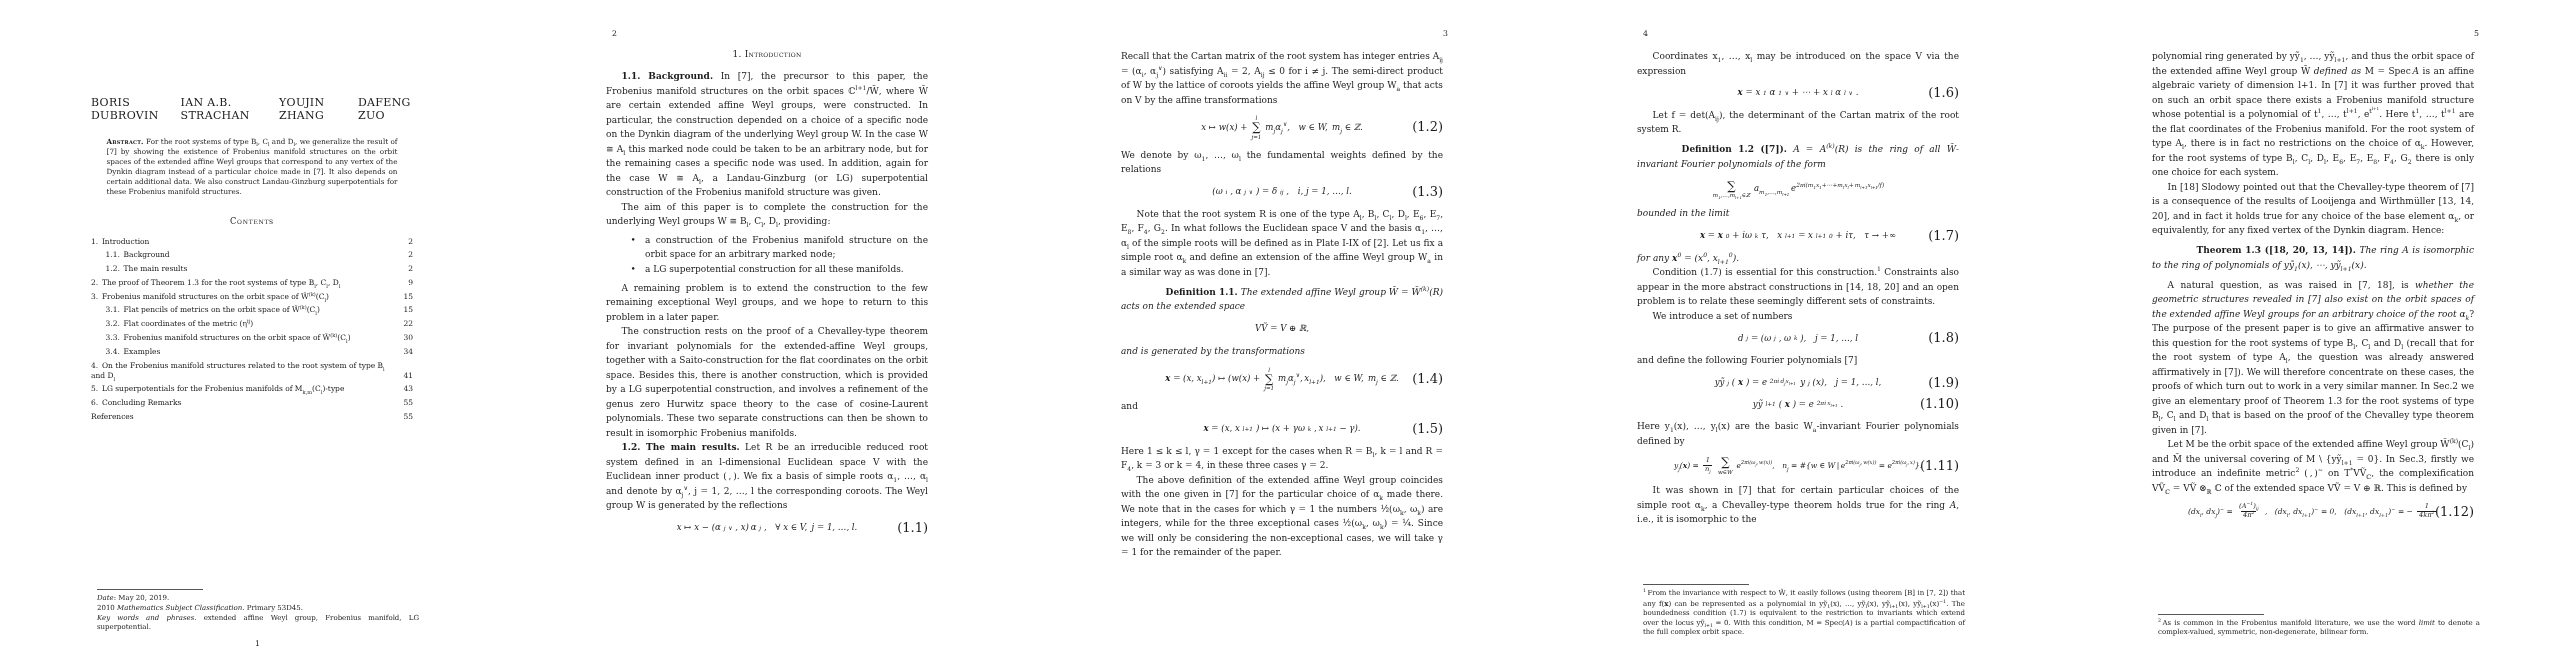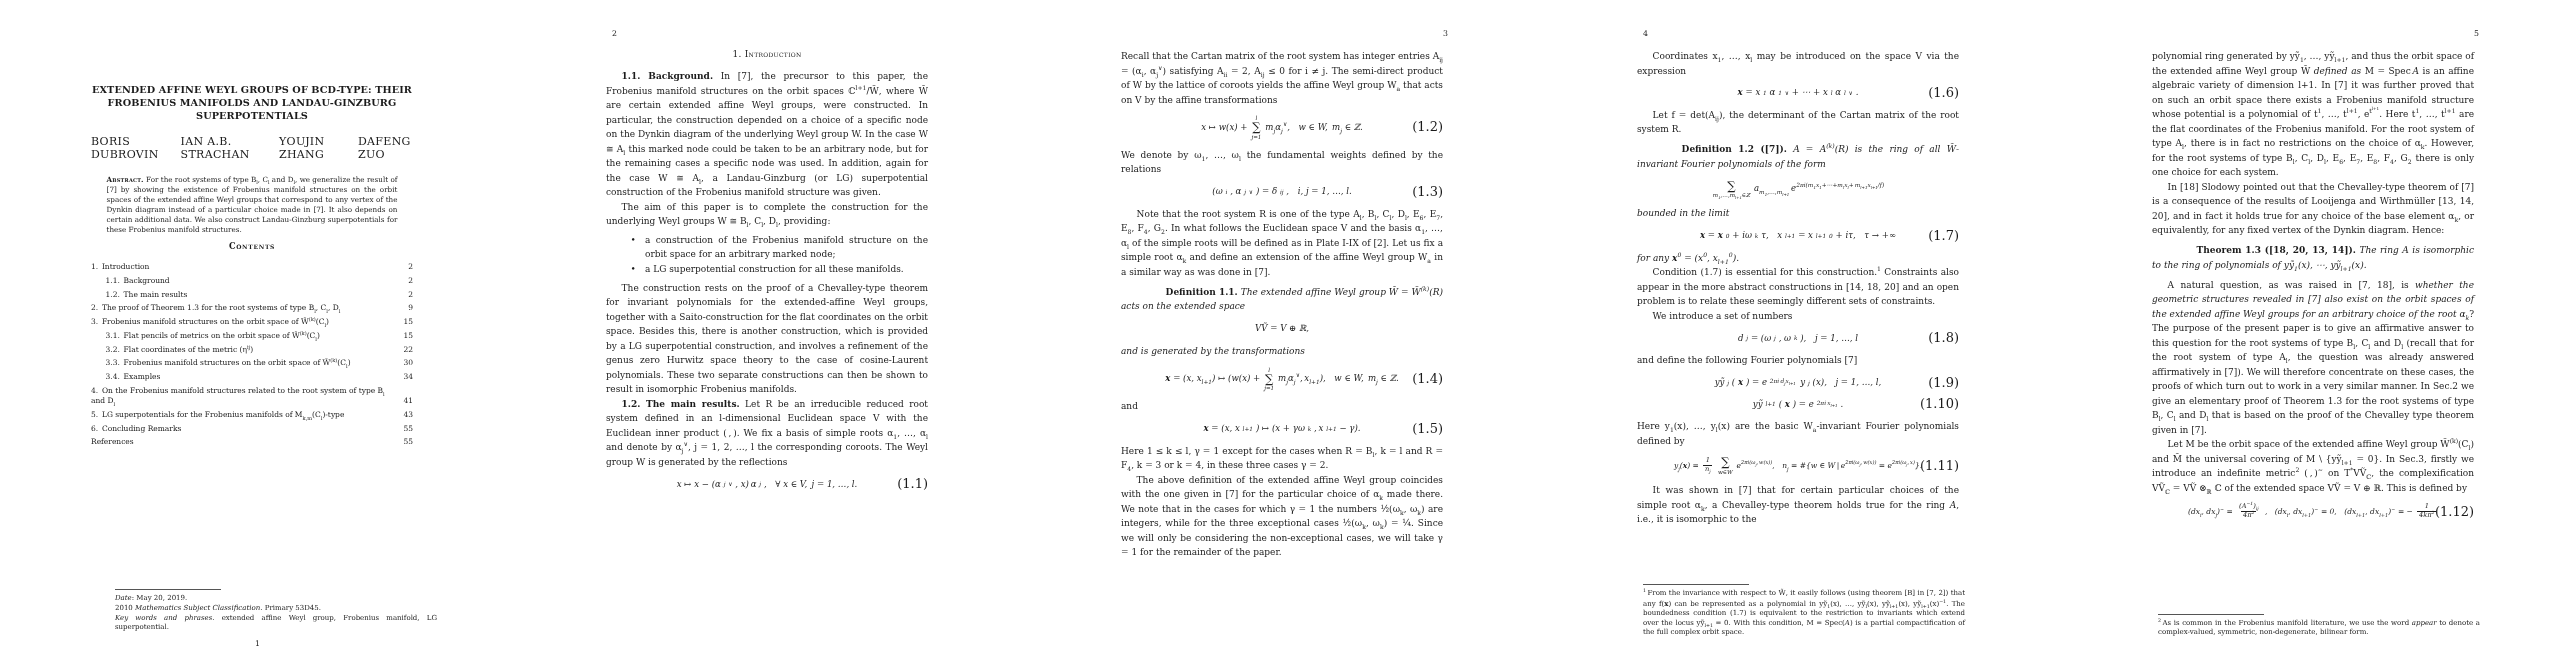--- a/index.html
+++ b/index.html
@@ -19,29 +19,29 @@
   .content{position:absolute;left:91px;width:322px;}
   .top1{top:84px;} .topn{top:49px;}
   .pn{position:absolute;top:29px;font-size:7.8px;}
   .pn-left{left:97px;} .pn-right{right:97px;}
   .pagenum-foot{position:absolute;bottom:19px;left:0;width:100%;text-align:center;font-size:7.8px;}
   
   .title{font-size:9.7px;font-weight:bold;text-align:center;line-height:12.8px;letter-spacing:0.1px;}
   .authors{display:flex;justify-content:center;gap:16.7px;margin-top:12.2px;font-size:11px;letter-spacing:0.3px;}
   .abstract{margin:14.5px 15.6px 0;font-size:7.2px;line-height:10px;text-align:justify;}
   .abstract-head{font-variant:small-caps;font-weight:bold;letter-spacing:0.2px;}
-  .contents-head{margin-top:6px;text-align:center;font-variant:small-caps;font-size:8.3px;letter-spacing:0.7px;font-weight:bold;}
+  .contents-head{margin-top:19px;text-align:center;font-variant:small-caps;font-size:8.3px;letter-spacing:0.7px;}
   .toc{margin-top:9px;font-size:7.5px;}
   .toc-row{display:flex;align-items:flex-end;padding:1.9px 0;line-height:10px;}
   .toc-sub{padding-left:14.5px;}
   .toc-label{flex:1;padding-right:9px;}
   .toc-page{white-space:nowrap;}
   
   .fnblock{position:absolute;left:97px;width:322px;font-size:7px;line-height:9.4px;text-align:justify;}
-  .fn-p1{bottom:34px;margin-left:18px;} .fn-p4{bottom:29px;} .fn-p5{bottom:29px;}
+  .fn-p1{bottom:34px;} .fn-p4{bottom:29px;} .fn-p5{bottom:29px;}
   .fn-rule{width:106px;border-top:0.6px solid #555;margin-bottom:3.9px;}
   .fn-line{margin-bottom:0.6px;}
   
   .body{font-size:9px;line-height:14.5px;text-align:justify;text-indent:15.6px;}
   .noind{text-indent:0;}
   .section-heading{text-align:center;font-variant:small-caps;font-size:9px;letter-spacing:0.3px;margin-bottom:10px;}
   .runin{font-weight:bold;margin-top:32px;}
   .thmhead{font-weight:bold;margin-left:29px;}
   .thmbody{font-style:italic;}
   .defpar{margin:5.6px 0;}
@@ -67,21 +67,20 @@
 <body>
 
 <div class="canvas">
 
   <div class="arxiv-wrap">
     <span class="arxiv-text">arXiv:1510.08699v2  [math.DG]  20 May 2019</span>
   </div>
 
   <div class="page" id="pg1">
     <div class="content top1">
-      <div class="title">EXTENDED AFFINE WEYL GROUPS OF BCD-TYPE: THEIR FROBENIUS MANIFOLDS AND LANDAU-GINZBURG SUPERPOTENTIALS</div>
       <div class="authors">
         <span>BORIS DUBROVIN</span>
         <span>IAN A.B. STRACHAN</span>
         <span>YOUJIN ZHANG</span>
         <span>DAFENG ZUO</span>
       </div>
       <div class="abstract">
         <span class="abstract-head">Abstract.</span>
         <span>For the root systems of type B<sub>l</sub>, C<sub>l</sub> and D<sub>l</sub>, we generalize the result of [7] by showing the existence of Frobenius manifold structures on the orbit spaces of the extended affine Weyl groups that correspond to any vertex of the Dynkin diagram instead of a particular choice made in [7]. It also depends on certain additional data. We also construct Landau-Ginzburg superpotentials for these Frobenius manifold structures.</span>
       </div>
@@ -159,20 +158,21 @@
       <div class="bullets">
         <div class="bullet">
             <span class="bullet-dot">•</span>
             <span class="bullet-text">a construction of the Frobenius manifold structure on the orbit space for an arbitrary marked node;</span>
           </div>
         <div class="bullet">
             <span class="bullet-dot">•</span>
             <span class="bullet-text">a LG superpotential construction for all these manifolds.</span>
           </div>
       </div>
+      <p class="body">A remaining problem is to extend the construction to the few remaining exceptional Weyl groups, and we hope to return to this problem in a later paper.</p>
       <p class="body">The construction rests on the proof of a Chevalley-type theorem for invariant polynomials for the extended-affine Weyl groups, together with a Saito-construction for the flat coordinates on the orbit space. Besides this, there is another construction, which is provided by a LG superpotential construction, and involves a refinement of the genus zero Hurwitz space theory to the case of cosine-Laurent polynomials. These two separate constructions can then be shown to result in isomorphic Frobenius manifolds.</p>
       <p class="body"><b class="runin">1.2. The main results.</b> <span>Let R be an irreducible reduced root system defined in an l-dimensional Euclidean space V with the Euclidean inner product ( , ). We fix a basis of simple roots α<sub>1</sub>, …, α<sub>l</sub> and denote by α<sub>j</sub><sup>∨</sup>, j = 1, 2, …, l the corresponding coroots. The Weyl group W is generated by the reflections</span></p>
       <div class="display">
         <span class="eqbody">x ↦ x − (α<sub>j</sub><sup>∨</sup>, x) α<sub>j</sub>, ∀ x ∈ V, j = 1, …, l.</span>
         <span class="eqno">(1.1)</span>
       </div>
     </div>
   </div>
 
   <div class="page" id="pg3">
@@ -307,18 +307,18 @@
           <span class="frac">
               <span class="frac-top">1</span>
               <span class="frac-bot">4kπ<sup>2</sup></span>
             </span>
         </span>
         <span class="eqno">(1.12)</span>
       </div>
     </div>
     <div class="fnblock fn-p5">
       <div class="fn-rule"></div>
-      <div class="fn-line"><sup>2</sup> As is common in the Frobenius manifold literature, we use the word <i>appear</i> to denote a complex-valued, symmetric, non-degenerate, bilinear form.</div>
+      <div class="fn-line"><sup>2</sup> As is common in the Frobenius manifold literature, we use the word <i>limit</i> to denote a complex-valued, symmetric, non-degenerate, bilinear form.</div>
     </div>
   </div>
 
 </div>
 
 
 </body></html>

